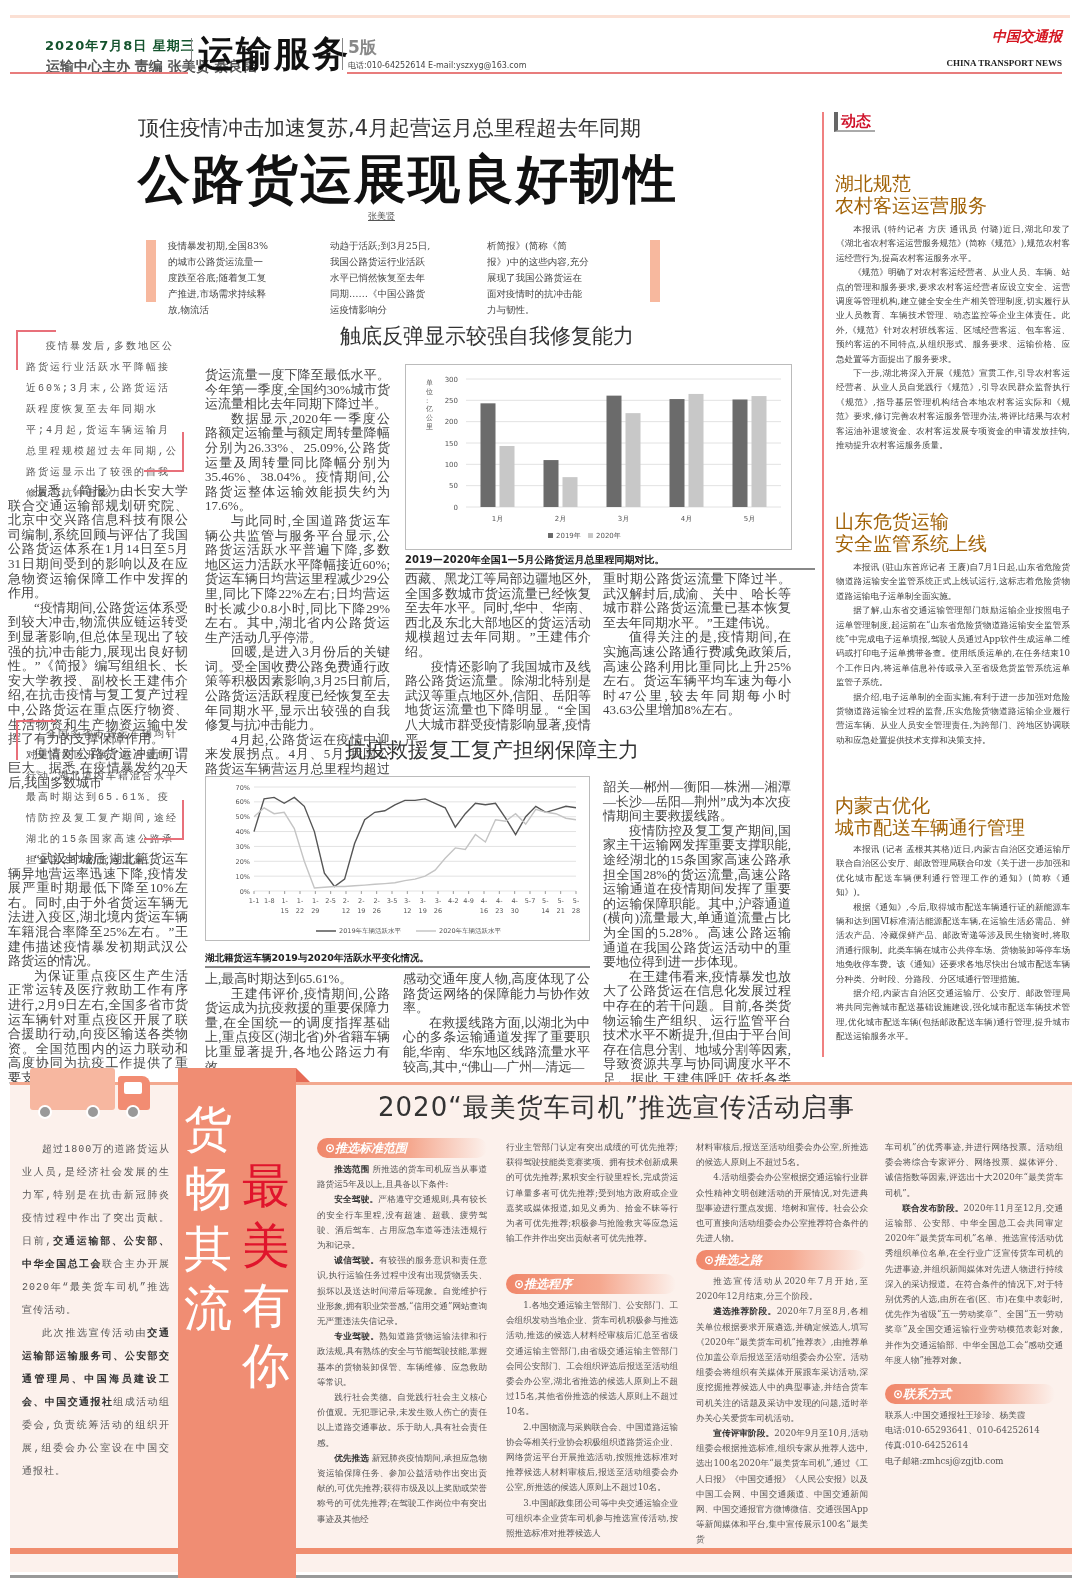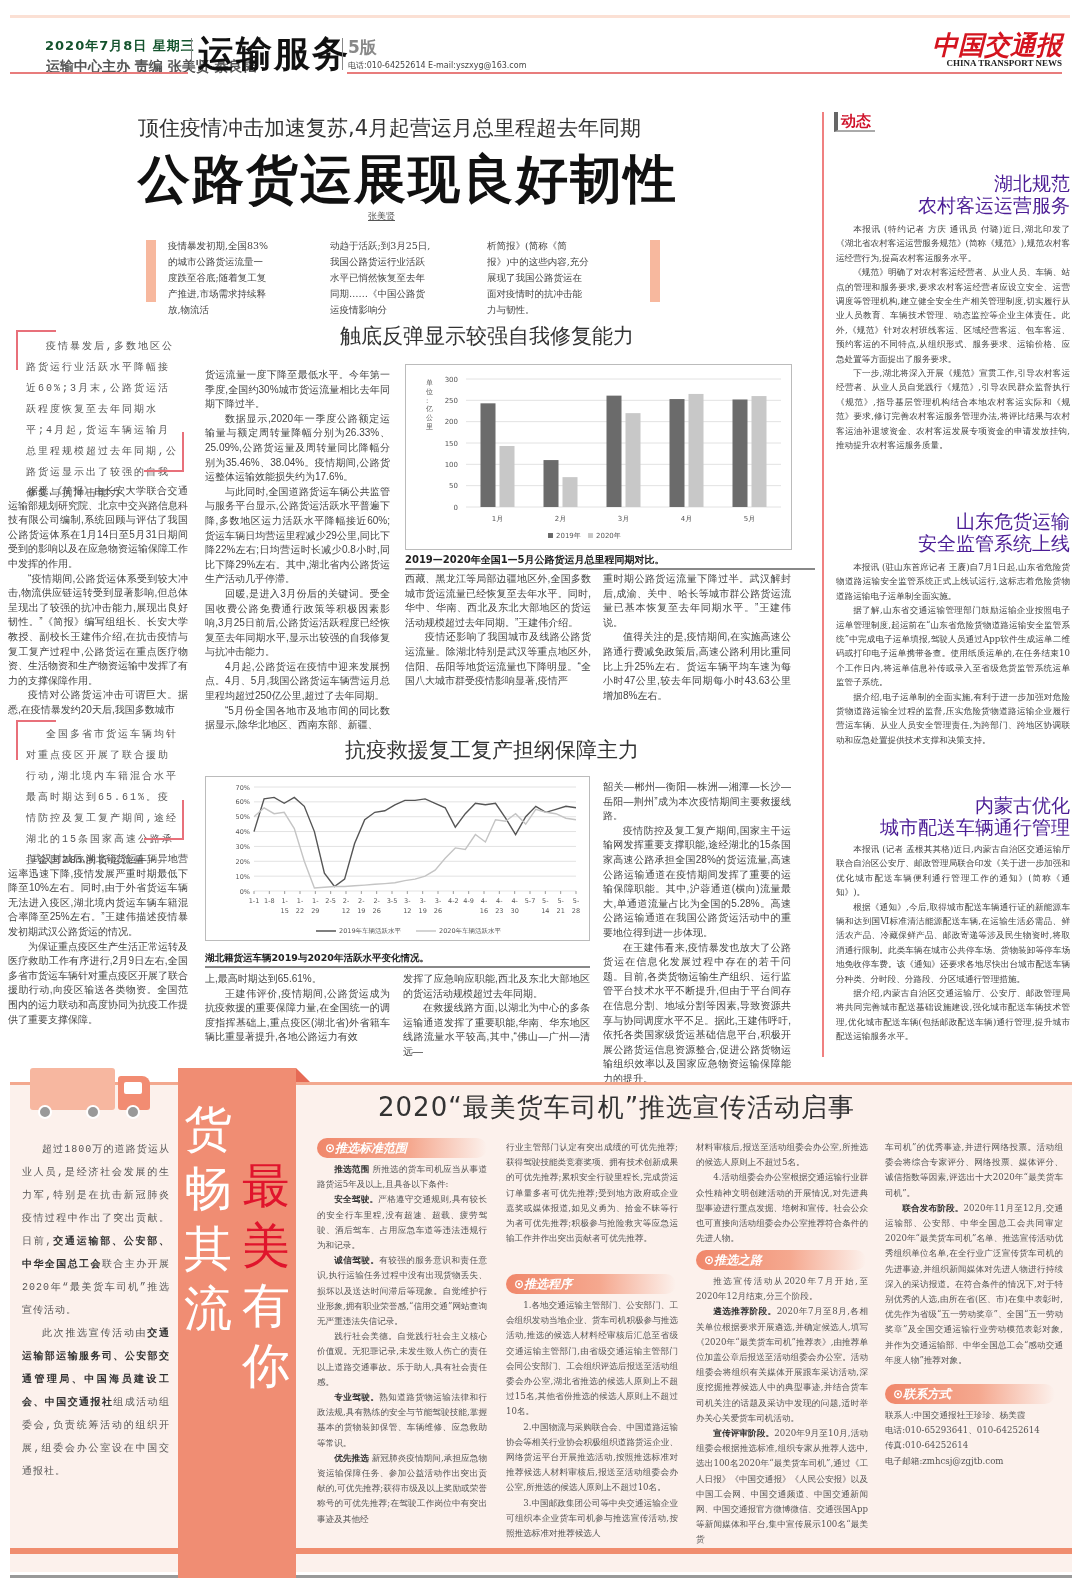--- a/index.html
+++ b/index.html
@@ -7,39 +7,39 @@
 .abs{position:absolute}
 .topline{left:10px;top:15px;width:1060px;height:3px;background:#fbe0d4}
 .hdr-date{left:45px;top:37px;font-size:13px;font-weight:bold;color:#14532d;letter-spacing:1px}
 .hdr-sub{left:46px;top:58px;font-size:14px;color:#555;font-weight:bold}
 .hdr-underline-l{left:10px;top:72px;width:178px;height:2px;background:#e87c7c}
 .hdr-sep{top:38px;width:1px;height:32px;background:#888}
 .hdr-title{left:198px;top:30px;font-size:36px;font-weight:bold;font-family:"DejaVu Serif",serif;color:#111;letter-spacing:2px}
 .hdr-ban{left:348px;top:36px;font-size:17px;font-weight:bold;color:#888}
 .hdr-contact{left:348px;top:60px;font-size:8px;color:#444}
 .hdr-underline-r{left:347px;top:72px;width:715px;height:2px;background:#e87c7c}
-.logo-cn{right:18px;top:28px;font-size:26px;color:#d4141f;font-family:"DejaVu Serif",serif;font-weight:bold;font-style:italic}
+.logo-cn{right:18px;top:28px;font-size:14px;color:#d4141f;font-family:"DejaVu Serif",serif;font-weight:bold;font-style:italic}
 .logo-en{right:18px;top:58px;font-size:9px;color:#222;font-family:"Liberation Serif",serif;font-weight:bold}
 .kicker{left:138px;top:114px;font-size:21px;color:#333;letter-spacing:0}
 .headline{left:138px;top:145px;font-size:52px;font-weight:bold;color:#111;letter-spacing:2px}
 .byline{left:368px;top:210px;font-size:9px;color:#555;text-decoration:underline}
 .lead-bar{top:240px;width:10px;height:62px;background:#f7b89e}
 .lead-col{top:238px;width:102px;font-size:9.5px;line-height:16px;color:#444;font-family:"DejaVu Serif",serif}
 .sec-title{font-size:21px;color:#333}
-.body-col{font-size:10px;line-height:14.6px;color:#444;text-align:justify;font-family:Liberation Sans, sans-serif}
+.body-col{font-size:13px;line-height:14.6px;color:#444;text-align:justify;font-family:Liberation Serif, serif}
 .body-col p{text-indent:2em}
 .pull{font-size:10px;line-height:21px;color:#555;font-family:Liberation Mono, monospace;letter-spacing:2px}
 .corner-tl{width:40px;height:40px;border-left:2px solid #e8707a;border-top:2px solid #e8707a}
 .corner-br{width:40px;height:40px;border-right:2px solid #e8707a;border-bottom:2px solid #e8707a}
 .chart1{left:405px;top:364px;width:387px;height:186px;border:1px solid #bbb;background:#fff}
 .cap{font-size:10px;font-weight:bold;color:#222}
 .rule{height:2px;background:#888}
 .vline-r{left:822px;top:112px;width:2px;height:945px;background:#f08080}
 .dongtai{left:834px;top:112px;font-size:15px;font-weight:bold;color:#d0142c;border-left:4px solid #666;border-bottom:2px solid #aaa;padding:0 4px 0 3px;line-height:18px}
-.rtitle{font-size:19px;color:#4c1d95;text-align:right;line-height:22px}
+.rtitle{font-size:19px;color:#a16207;text-align:left;line-height:22px}
 .rbody{font-size:8.6px;line-height:14.4px;color:#444;text-align:justify;font-family:"DejaVu Serif",serif}
 .rbody p{text-indent:2em}
 .chart2{left:205px;top:776px;width:385px;height:165px;border:1px solid #bbb;background:#fff}
 .bottom-panel{left:10px;top:1082px;width:1062px;height:490px;background:#fcf1ec}
 .bottom-top{left:10px;top:1082px;width:1062px;height:3px;background:#f3a88e}
 .bottom-base{left:10px;top:1548px;width:1062px;height:6px;background:#f08d6e}
 .bottom-base2{left:10px;top:1575px;width:1062px;height:3px;background:#999}
 .truck-body{left:30px;top:1068px;width:85px;height:42px;background:#f7b7a0;border-radius:3px}
 .truck-cab{left:118px;top:1076px;width:32px;height:34px;background:#f28c72;border-radius:3px 8px 3px 3px}
 .truck-win{left:124px;top:1082px;width:18px;height:12px;background:#fff;border-radius:2px}
@@ -273,21 +273,21 @@
   </svg>
 </div>
 <div class="abs cap" style="left:205px;top:952px;font-size:9.5px">湖北籍货运车辆2019与2020年活跃水平变化情况。</div>
 <div class="abs rule" style="left:205px;top:966px;width:385px"></div>
 
 <div class="abs body-col" style="left:205px;top:972px;width:185px">
   <p style="text-indent:0">上,最高时期达到65.61%。</p>
   <p>王建伟评价,疫情期间,公路货运成为抗疫救援的重要保障力量,在全国统一的调度指挥基础上,重点疫区(湖北省)外省籍车辆比重显著提升,各地公路运力有效</p>
 </div>
 <div class="abs body-col" style="left:403px;top:972px;width:187px">
-  <p style="text-indent:0">发挥了应急响应职能,西北及东北大部地区的货运活动规模超过去年同期。</p>
+  <p style="text-indent:0">感动交通年度人物,高度体现了公路货运网络的保障能力与协作效率。</p>
   <p>在救援线路方面,以湖北为中心的多条运输通道发挥了重要职能,华南、华东地区线路流量水平较高,其中,“佛山—广州—清远—</p>
 </div>
 <div class="abs body-col" style="left:603px;top:780px;width:188px">
   <p style="text-indent:0">韶关—郴州—衡阳—株洲—湘潭—长沙—岳阳—荆州”成为本次疫情期间主要救援线路。</p>
   <p>疫情防控及复工复产期间,国家主干运输网发挥重要支撑职能,途经湖北的15条国家高速公路承担全国28%的货运流量,高速公路运输通道在疫情期间发挥了重要的运输保障职能。其中,沪蓉通道(横向)流量最大,单通道流量占比为全国的5.28%。高速公路运输通道在我国公路货运活动中的重要地位得到进一步体现。</p>
   <p>在王建伟看来,疫情暴发也放大了公路货运在信息化发展过程中存在的若干问题。目前,各类货物运输生产组织、运行监管平台技术水平不断提升,但由于平台间存在信息分割、地域分割等因素,导致资源共享与协同调度水平不足。据此,王建伟呼吁,依托各类国家级货运基础信息平台,积极开展公路货运信息资源整合,促进公路货物运输组织效率以及国家应急物资运输保障能力的提升。</p>
 </div>
 
 <div class="abs vline-r"></div>
 <div class="abs dongtai">动态</div>
@@ -354,22 +354,22 @@
   <div class="vchar">你</div>
 </div>
 
 <div class="abs bottom-title">2020“最美货车司机”推选宣传活动启事</div>
 
 <div class="abs pill" style="left:317px;top:1138px;width:170px">⊙推选标准范围</div>
 <div class="abs bcol" style="left:317px;top:1162px;width:170px">
   <p><b>推选范围</b><span> 所推选的货车司机应当从事道路货运5年及以上,且具备以下条件:</span></p>
   <p><b>安全驾驶。</b><span>严格遵守交通规则,具有较长的安全行车里程,没有超速、超载、疲劳驾驶、酒后驾车、占用应急车道等违法违规行为和记录。</span></p>
   <p><b>诚信驾驶。</b><span>有较强的服务意识和责任意识,执行运输任务过程中没有出现货物丢失、损坏以及送达时间滞后等现象。自觉维护行业形象,拥有职业荣誉感,“信用交通”网站查询无严重违法失信记录。</span></p>
+  <p><b>专业驾驶。</b><span>熟知道路货物运输法律和行政法规,具有熟练的安全与节能驾驶技能,掌握基本的货物装卸保管、车辆维修、应急救助等常识。</span></p>
   <p><span>践行社会美德。自觉践行社会主义核心价值观。无犯罪记录,未发生致人伤亡的责任以上道路交通事故。乐于助人,具有社会责任感。</span></p>
-  <p><b>专业驾驶。</b><span>熟知道路货物运输法律和行政法规,具有熟练的安全与节能驾驶技能,掌握基本的货物装卸保管、车辆维修、应急救助等常识。</span></p>
   <p><b>优先推选</b><span> 新冠肺炎疫情期间,承担应急物资运输保障任务、参加公益活动作出突出贡献的,可优先推荐;获得市级及以上奖励或荣誉称号的可优先推荐;在驾驶工作岗位中有突出事迹及其他经</span></p>
 </div>
 
 <div class="abs bcol" style="left:506px;top:1140px;width:172px">
   <p style="text-indent:0">行业主管部门认定有突出成绩的可优先推荐;获得驾驶技能类竞赛奖项、拥有技术创新成果的可优先推荐;累积安全行驶里程长,完成货运订单量多者可优先推荐;受到地方政府或企业嘉奖或媒体报道,如见义勇为、拾金不昧等行为者可优先推荐;积极参与抢险救灾等应急运输工作并作出突出贡献者可优先推荐。</p>
 </div>
 <div class="abs pill" style="left:506px;top:1274px;width:170px">⊙推选程序</div>
 <div class="abs bcol" style="left:506px;top:1298px;width:172px">
   <p>1.各地交通运输主管部门、公安部门、工会组织发动当地企业、货车司机积极参与推选活动,推选的候选人材料经审核后汇总至省级交通运输主管部门,由省级交通运输主管部门会同公安部门、工会组织评选后报送至活动组委会办公室,湖北省推选的候选人原则上不超过15名,其他省份推选的候选人原则上不超过10名。</p>
   <p>2.中国物流与采购联合会、中国道路运输协会等相关行业协会积极组织道路货运企业、网络货运平台开展推选活动,按照推选标准对推荐候选人材料审核后,报送至活动组委会办公室,所推选的候选人原则上不超过10名。</p>

